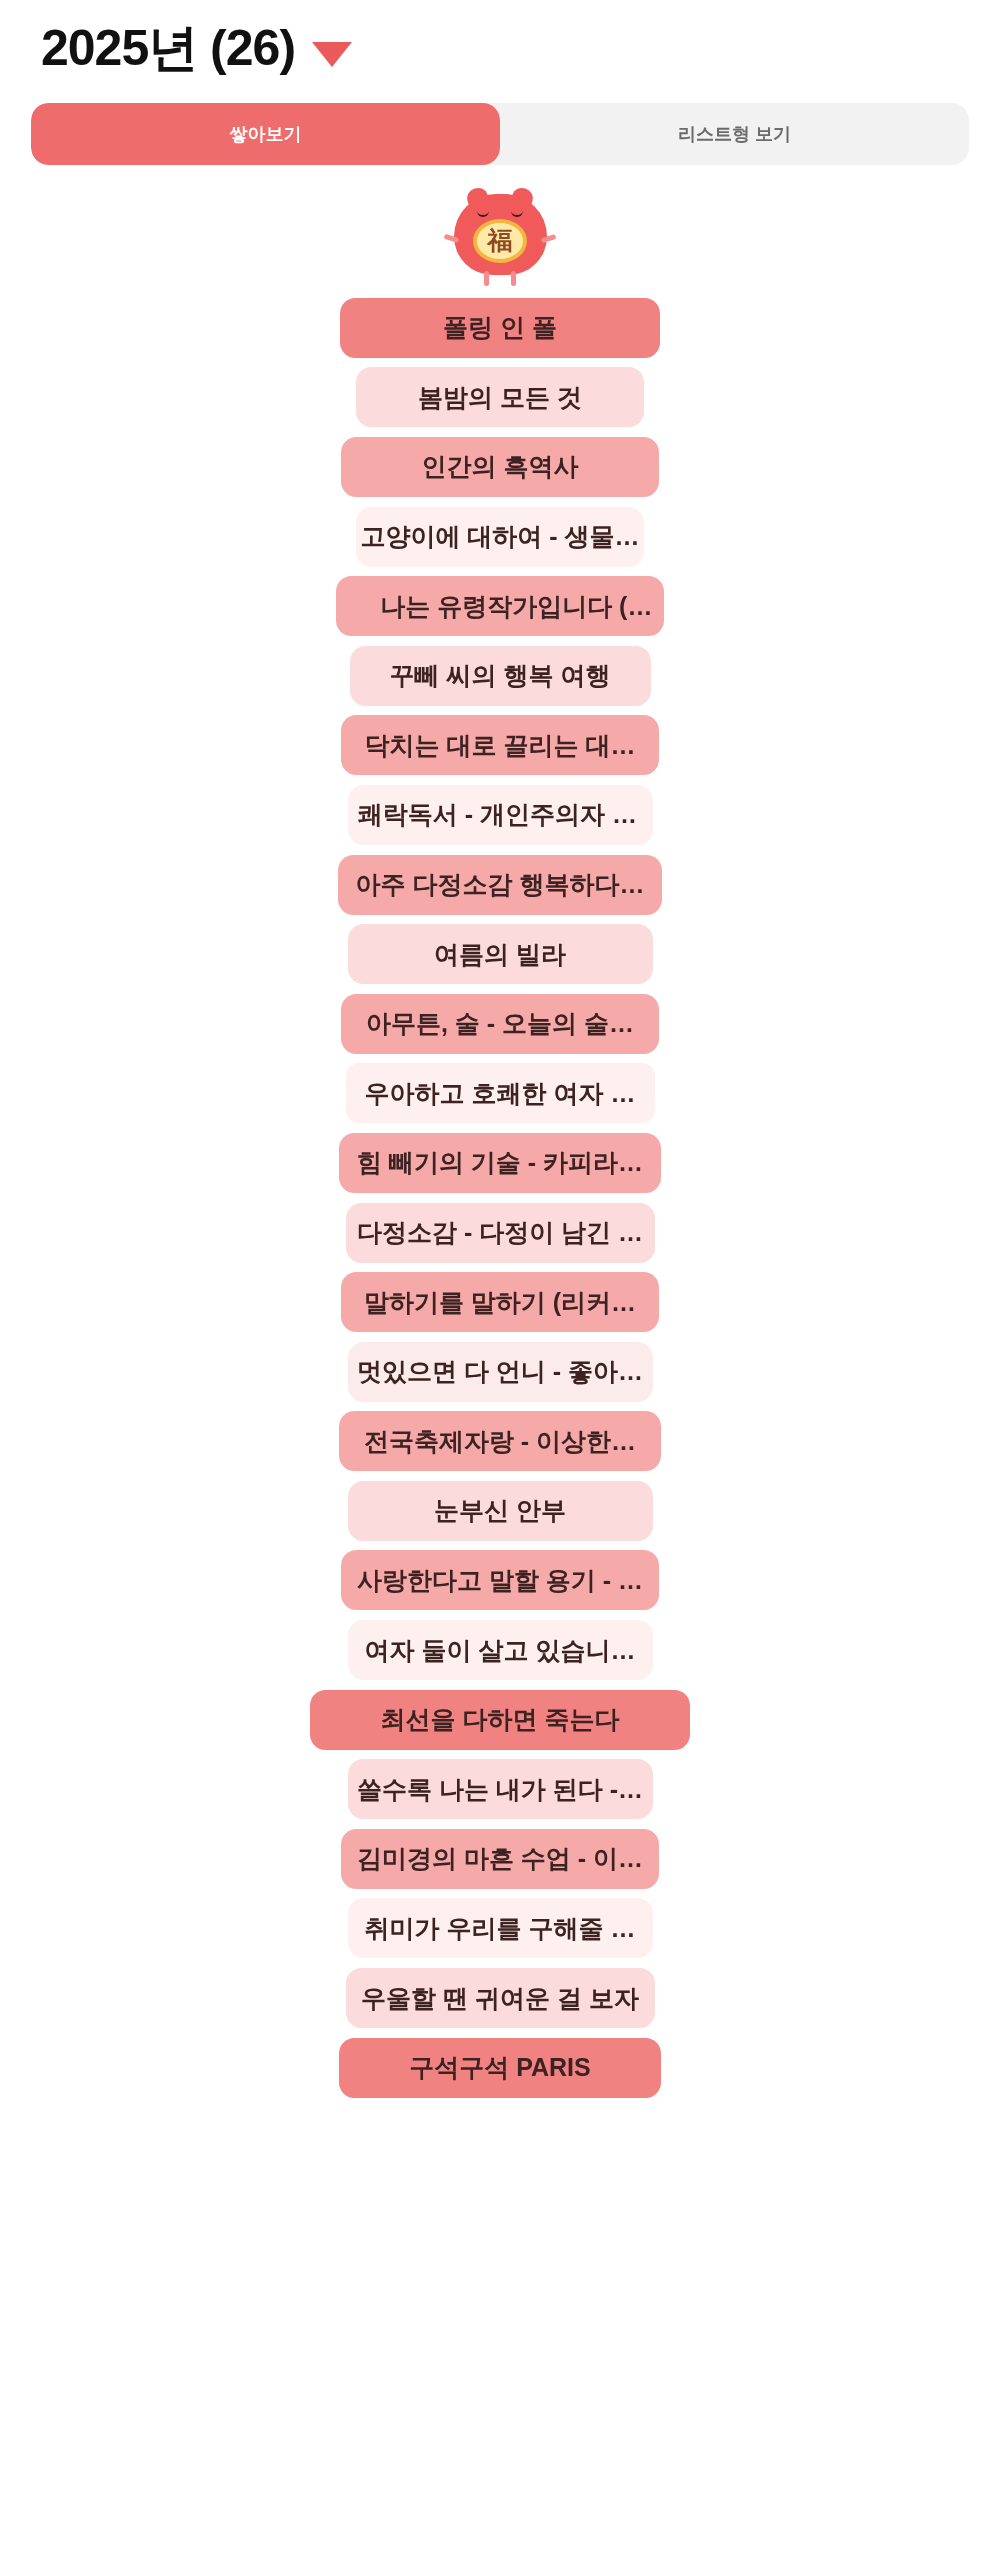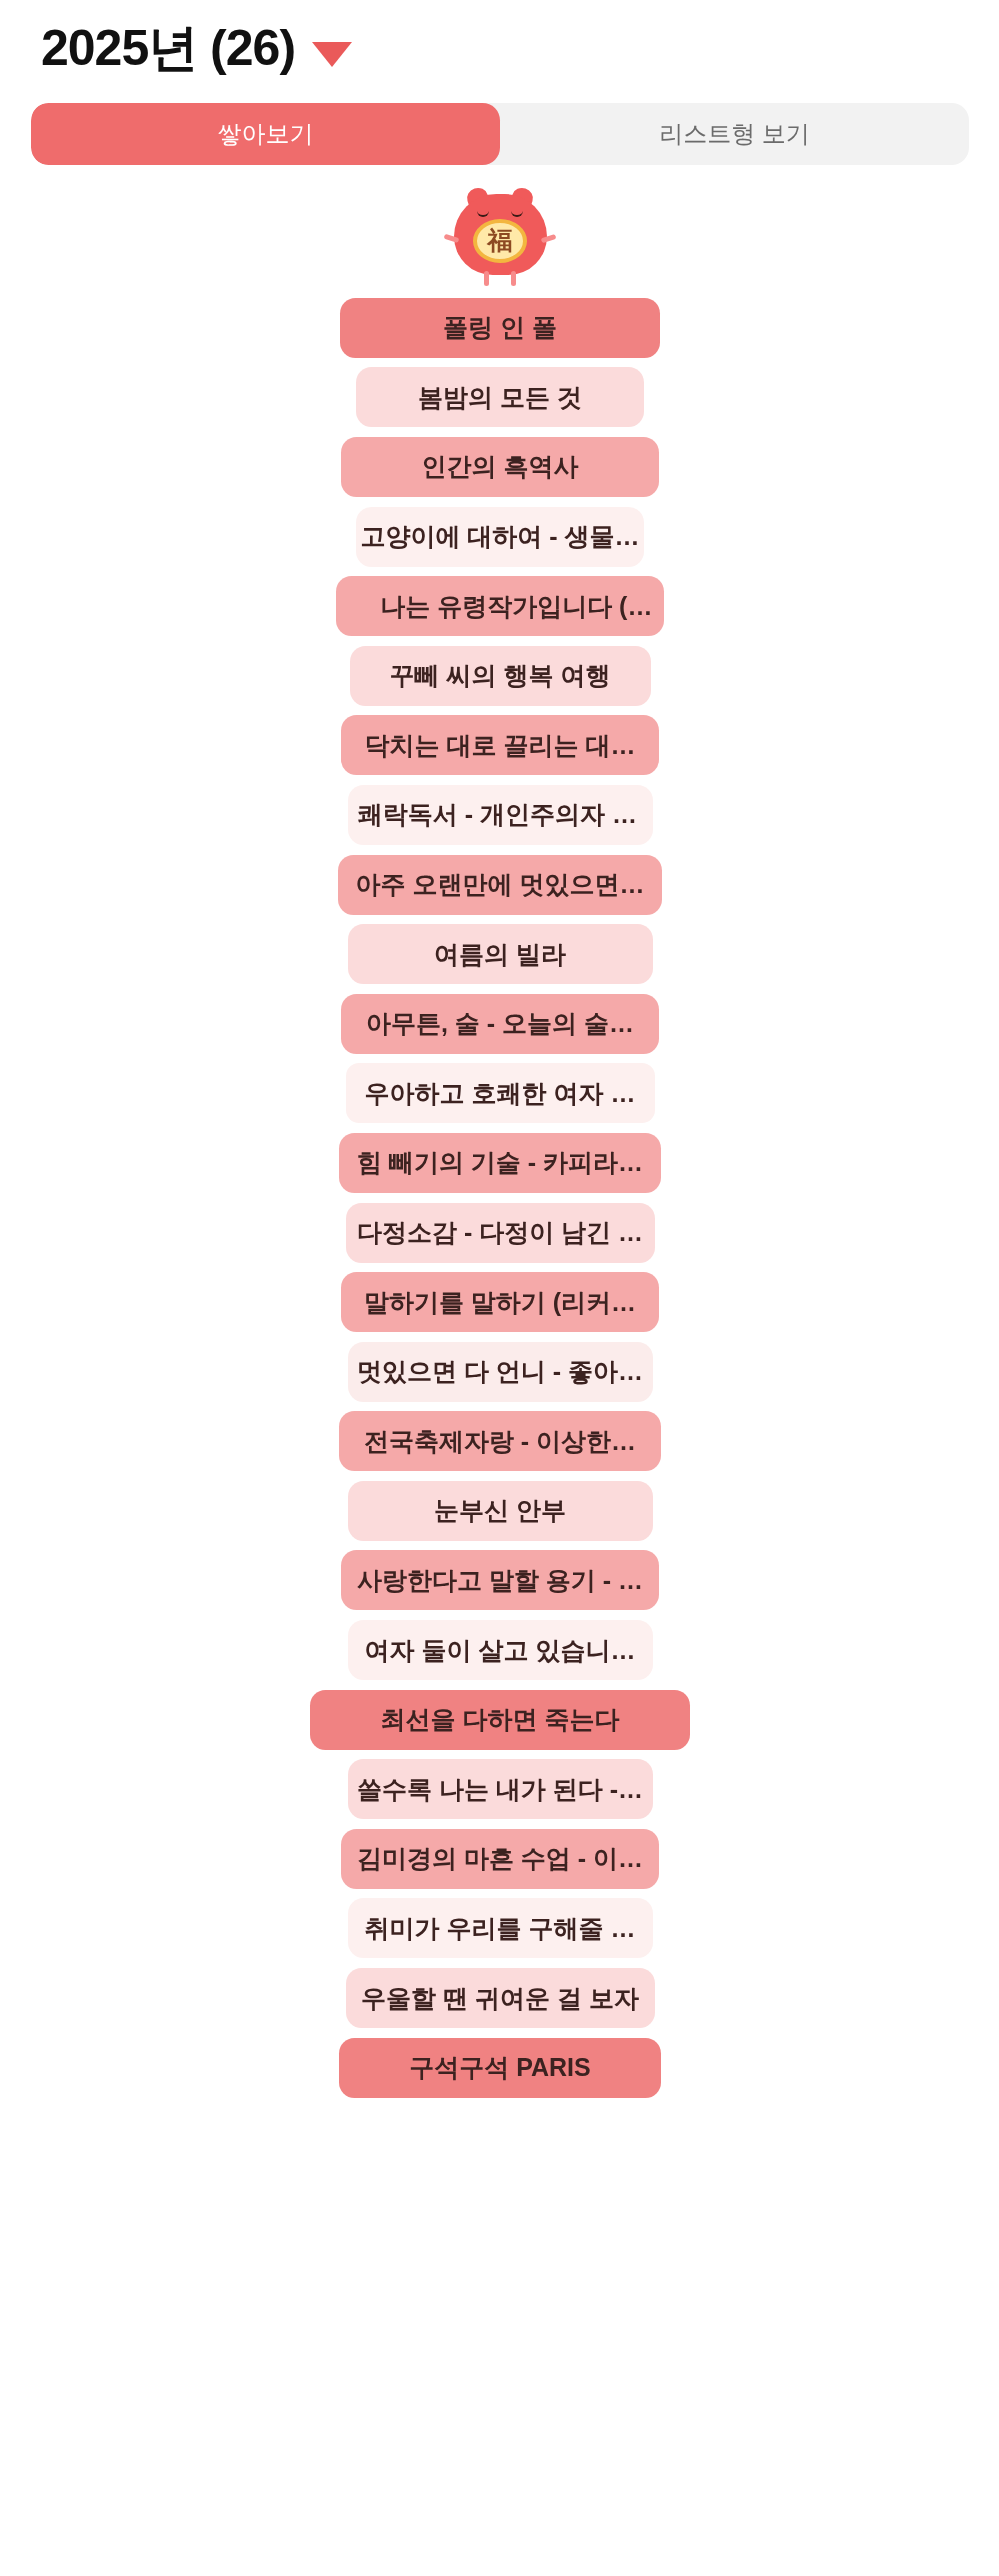--- a/index.html
+++ b/index.html
@@ -53,22 +53,22 @@
     display: flex;
     padding: 0;
     height: 62px;
     overflow: hidden;
   }
   .tab {
     flex: 1;
     display: flex;
     align-items: center;
     justify-content: center;
-    font-size: 24px;
-    font-weight: normal;
+    font-size: 18px;
+    font-weight: bold;
     color: #6b6b6b;
     border-radius: 17.4px;
     cursor: pointer;
     user-select: none;
   }
   .tab.active {
     background: #ef6c6c;
     color: #ffffff;
   }
 
@@ -205,21 +205,21 @@
 
   <div class="stack" id="book-stack">
       <div class="book-bar dark" style="width: 320px;">폴링 인 폴</div>
       <div class="book-bar light" style="width: 288px;">봄밤의 모든 것</div>
       <div class="book-bar mid" style="width: 318px; text-align: center;">인간의 흑역사</div>
       <div class="book-bar pale" style="width: 288px;">고양이에 대하여 - 생물…</div>
       <div class="book-bar mid" style="width: 328px; padding-left: 48px;">나는 유령작가입니다 (…</div>
       <div class="book-bar light" style="width: 301px;">꾸뻬 씨의 행복 여행</div>
       <div class="book-bar mid" style="width: 318px;">닥치는 대로 끌리는 대…</div>
       <div class="book-bar pale" style="width: 305px; padding-left: 10px;">쾌락독서 - 개인주의자 …</div>
-      <div class="book-bar mid" style="width: 324px;">아주 오랜만에 멋있으면…</div>
+      <div class="book-bar mid" style="width: 324px;">아주 다정소감 행복하다…</div>
       <div class="book-bar light" style="width: 305px;">여름의 빌라</div>
       <div class="book-bar mid" style="width: 318px;">아무튼, 술 - 오늘의 술…</div>
       <div class="book-bar pale" style="width: 309px; border-radius: 13px;">우아하고 호쾌한 여자 …</div>
       <div class="book-bar mid" style="width: 322px;">힘 빼기의 기술 - 카피라…</div>
       <div class="book-bar light" style="width: 309px;">다정소감 - 다정이 남긴 …</div>
       <div class="book-bar mid" style="width: 318px;">말하기를 말하기 (리커…</div>
       <div class="book-bar faint" style="width: 305px;">멋있으면 다 언니 - 좋아…</div>
       <div class="book-bar mid" style="width: 322px;">전국축제자랑 - 이상한…</div>
       <div class="book-bar light" style="width: 305px;">눈부신 안부</div>
       <div class="book-bar mid" style="width: 318px;">사랑한다고 말할 용기 - …</div>

